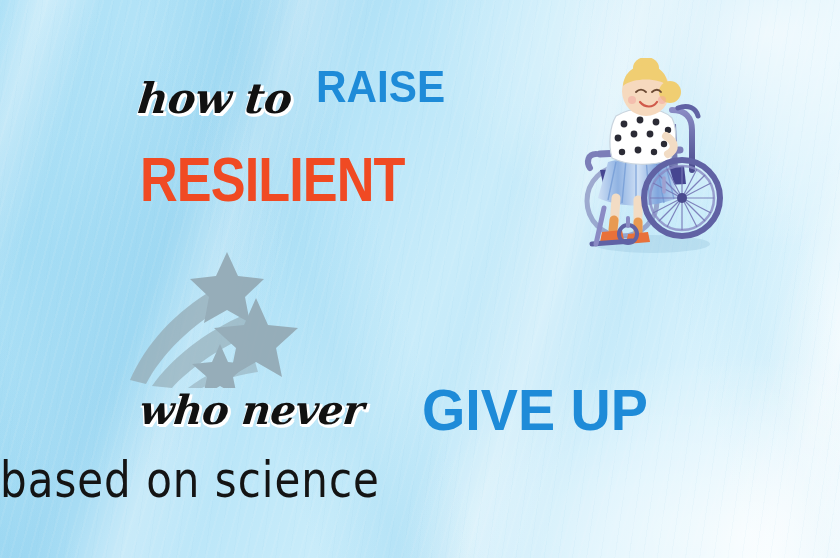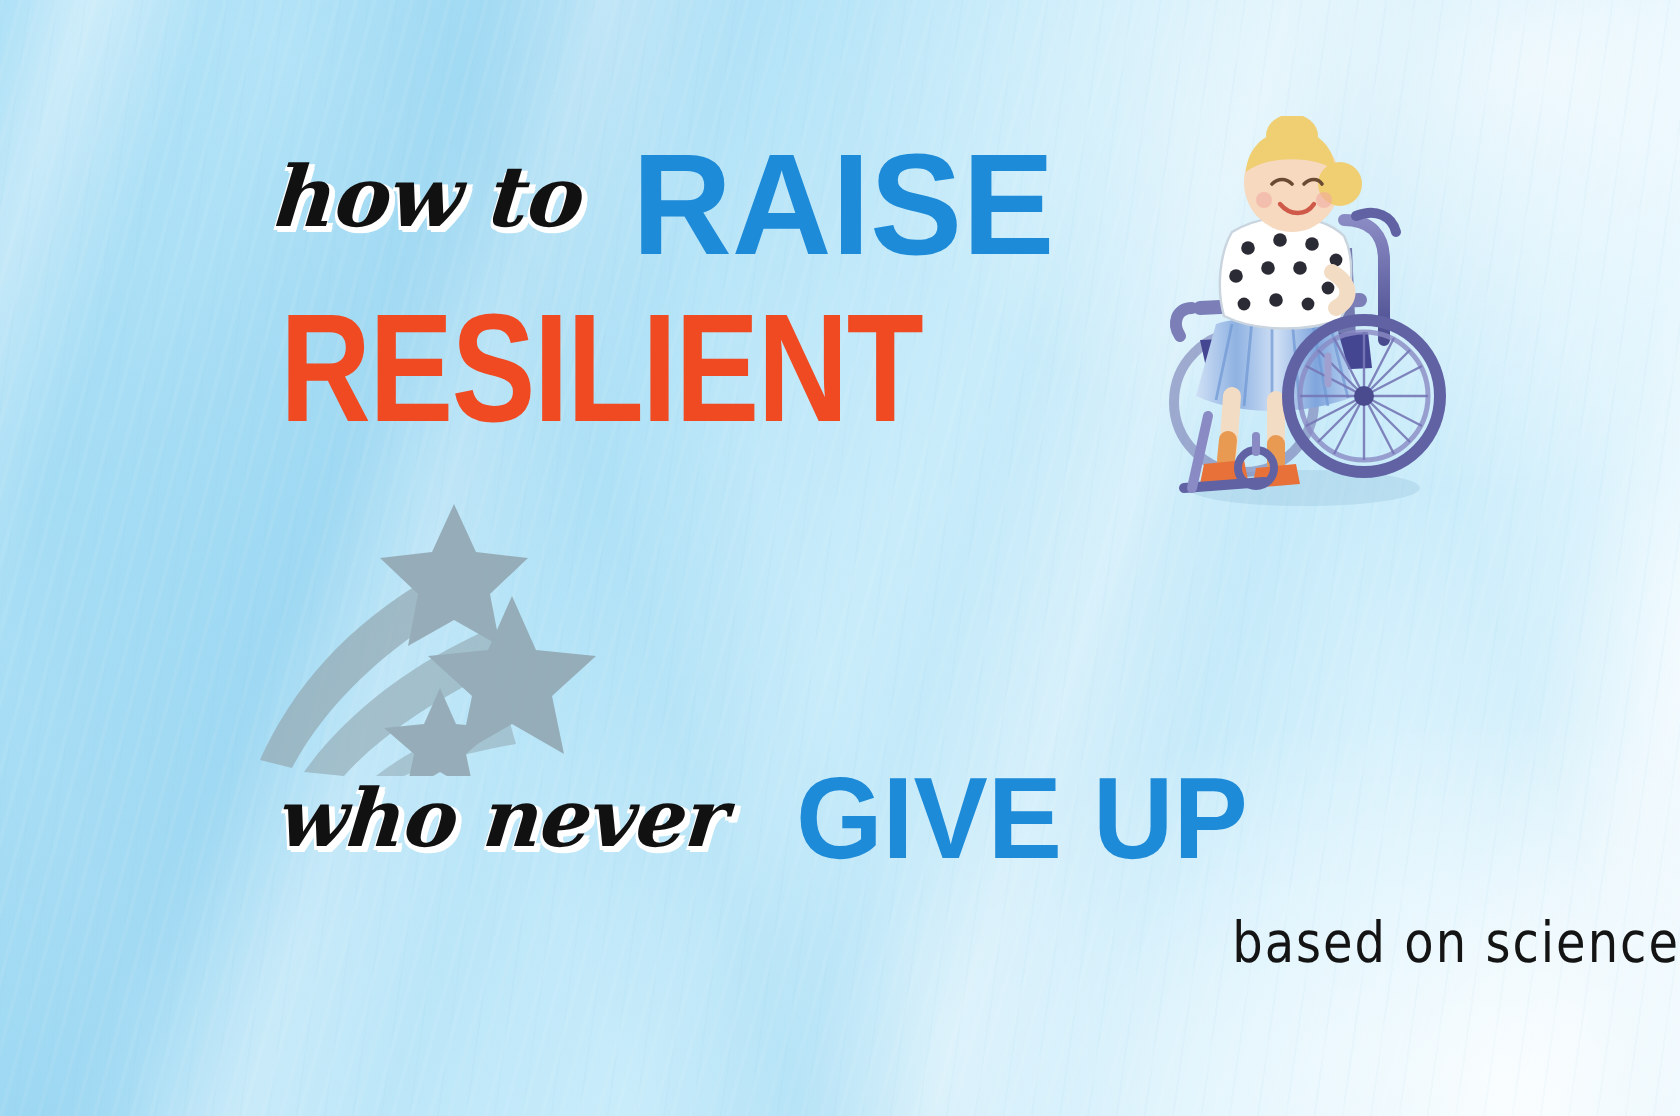--- a/index.html
+++ b/index.html
@@ -165,26 +165,26 @@
     font-family: "DejaVu Sans", sans-serif;
     font-weight: 400;
     color: #141414;
     letter-spacing: 1px;
     transform: scaleY(1.18);
     transform-origin: center bottom;
   }
 
   
   #line-howto      { left: 138px; top: 74px;  font-size: 42px; }
-  #line-raise      { left: 316px; top: 62px;  font-size: 72px; }
-  #line-resilient  { left: 140px; top: 148px; font-size: 70px; }
+  #line-raise      { left: 316px; top: 62px;  font-size: 44px; }
+  #line-resilient  { left: 140px; top: 148px; font-size: 58px; }
   #line-children   { left: 316px; top: 258px; font-size: 86px; }
   #line-whonever   { left: 140px; top: 386px; font-size: 40px; }
-  #line-giveup     { left: 398px; top: 376px; font-size: 58px; }
-  #line-science    { left: 0; top: 460px; width: 840px; justify-content: flex-end; font-size: 24px; }
+  #line-giveup     { left: 422px; top: 376px; font-size: 58px; }
+  #line-science    { left: 0; top: 460px; width: 840px; justify-content: flex-start; font-size: 42px; }
 </style>
 </head>
 <body>
 
 <div id="poster">
 
   <div class="bg-base"></div>
   <div class="bg-wash-a"></div>
   <div class="bg-wash-b"></div>
   <div class="bg-wash-c"></div>

